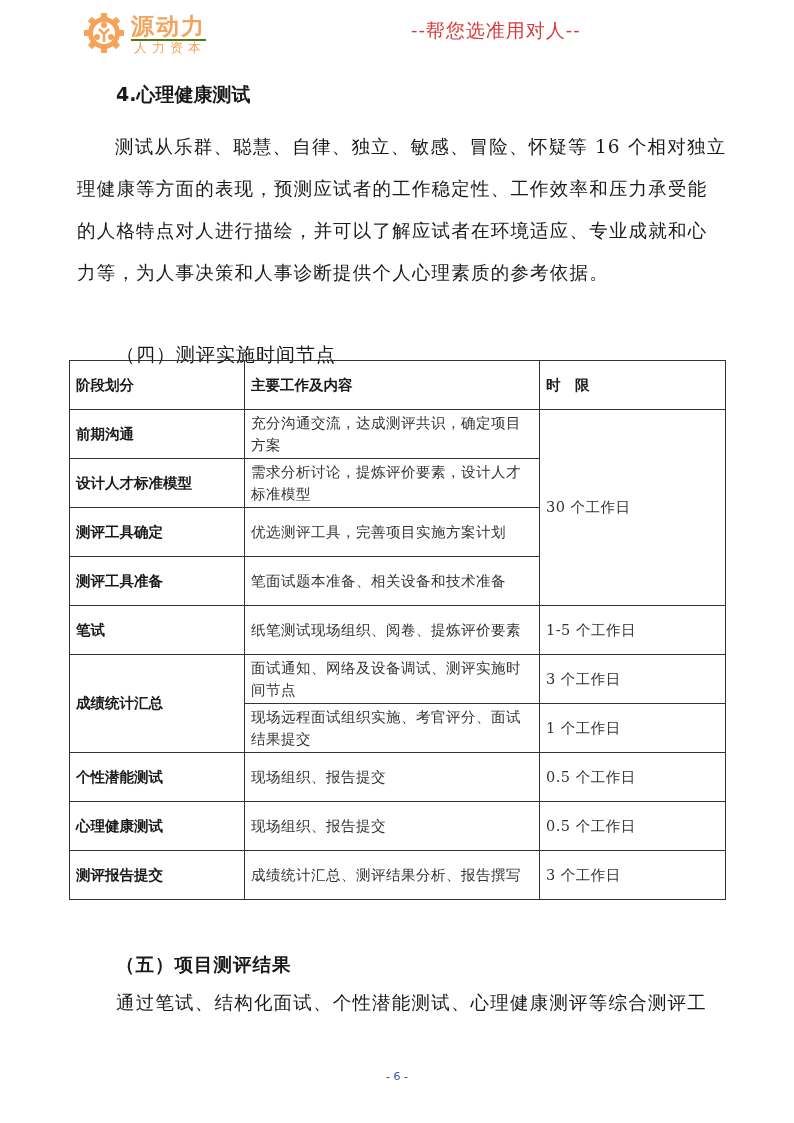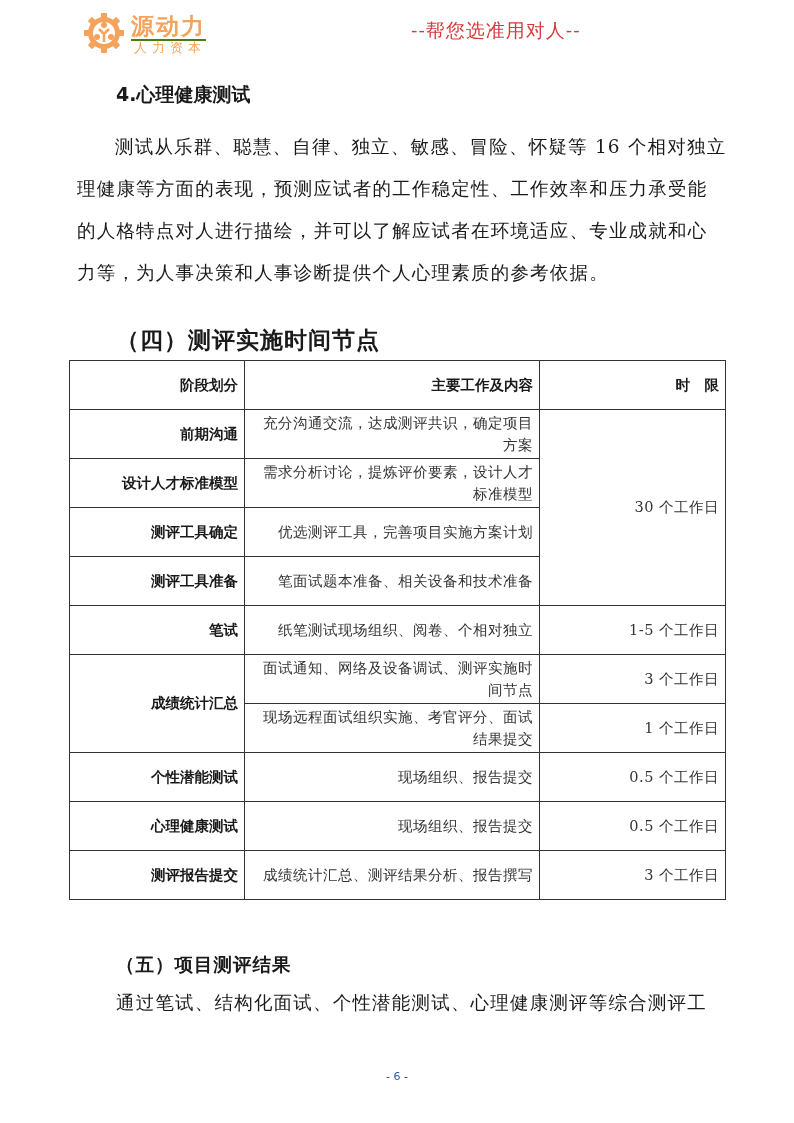--- a/index.html
+++ b/index.html
@@ -8,23 +8,23 @@
   .header { position: absolute; left: 0; top: 0; width: 794px; height: 70px; }
   .logo { position: absolute; left: 83px; top: 12px; display: flex; align-items: center; text-align: right; }
   .logo-gear { width: 42px; height: 42px; }
   .logo-text { margin-left: 6px; display: flex; flex-direction: column; }
   .logo-main { font-family: "DejaVu Sans", sans-serif; font-size: 23px; color: #f5a25a; letter-spacing: 2px; line-height: 26px; font-weight: bold; }
   .logo-sub { font-family: "DejaVu Sans", sans-serif; font-size: 13px; color: #f5a25a; letter-spacing: 5px; border-top: 2px solid #4d7c0f; padding-top: 1px; line-height: 12px; }
   .slogan { position: absolute; left: 411px; top: 18px; font-size: 19px; color: #d63a3a; letter-spacing: 1px; font-family: "DejaVu Serif", serif; }
   .h4 { position: absolute; left: 116px; top: 82px; font-size: 19px; font-weight: bold; font-family: "DejaVu Sans", sans-serif; }
   .para { position: absolute; left: 77px; top: 126px; width: 650px; font-size: 18.5px; line-height: 42px; letter-spacing: 1.2px; }
   .para .indent { padding-left: 38px; }
-  .sec4 { position: absolute; left: 116px; top: 325px; font-size: 23px; font-weight: bold; font-family: "DejaVu Sans", sans-serif; letter-spacing: 1px; }
+  .sec4 { position: absolute; left: 116px; top: 342px; font-size: 19px; font-weight: normal; font-family: "DejaVu Sans", sans-serif; letter-spacing: 1px; }
   table.sched { position: absolute; left: 69px; top: 360px; width: 657px; border-collapse: collapse; font-size: 14.5px; }
-  table.sched td, table.sched th { border: 1.3px solid #333; text-align: right; vertical-align: middle; padding: 0 6px; }
+  table.sched td, table.sched th { border: 1.3px solid #333; text-align: left; vertical-align: middle; padding: 0 6px; }
   table.sched th { height: 48px; font-weight: bold; font-family: "DejaVu Sans", sans-serif; font-size: 14.5px; }
   table.sched td.stage { font-weight: bold; font-family: "DejaVu Sans", sans-serif; width: 162px; }
   table.sched td.content { width: 282px; color: #333; line-height: 22px; letter-spacing: 0.5px; }
   table.sched td.time { color: #333; letter-spacing: 0.5px; }
   table.sched tr.r { height: 49px; }
   .sec5 { position: absolute; left: 116px; top: 952px; font-size: 18.5px; font-weight: bold; font-family: "DejaVu Sans", sans-serif; letter-spacing: 1px; }
   .para2 { position: absolute; left: 116px; top: 990px; font-size: 18.5px; letter-spacing: 1.2px; }
   .pagenum { position: absolute; left: 0; width: 794px; top: 1070px; text-align: center; font-size: 11px; color: #333; font-family: "DejaVu Sans", sans-serif; }
   .pagenum span.n { color: #2a5aa0; }
 </style>
@@ -88,21 +88,21 @@
   <tr class="r">
     <td class="stage">测评工具确定</td>
     <td class="content">优选测评工具，完善项目实施方案计划</td>
   </tr>
   <tr class="r">
     <td class="stage">测评工具准备</td>
     <td class="content">笔面试题本准备、相关设备和技术准备</td>
   </tr>
   <tr class="r">
     <td class="stage">笔试</td>
-    <td class="content">纸笔测试现场组织、阅卷、个相对独立</td>
+    <td class="content">纸笔测试现场组织、阅卷、提炼评价要素</td>
     <td class="time">1-5 个工作日</td>
   </tr>
   <tr class="r">
     <td class="stage" rowspan="2">成绩统计汇总</td>
     <td class="content">面试通知、网络及设备调试、测评实施时间节点</td>
     <td class="time">3 个工作日</td>
   </tr>
   <tr class="r">
     <td class="content">现场远程面试组织实施、考官评分、面试结果提交</td>
     <td class="time">1 个工作日</td>

